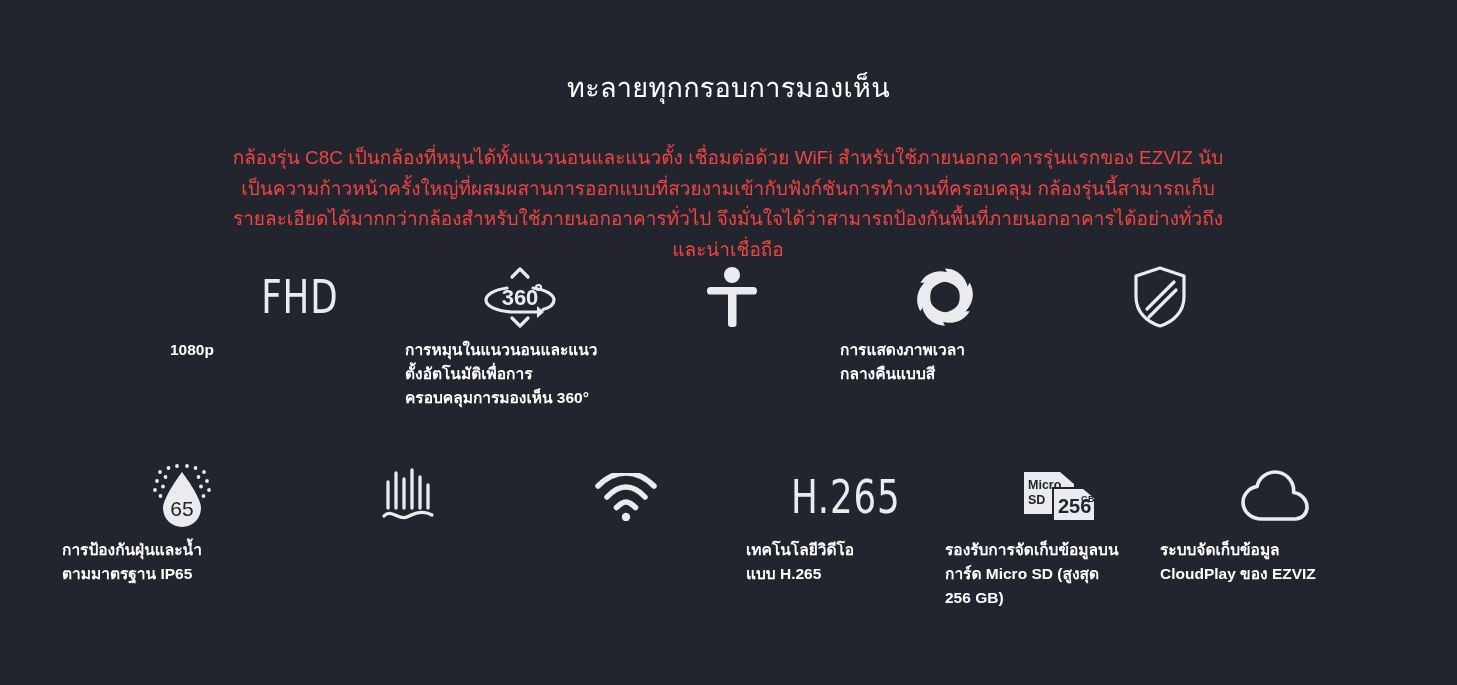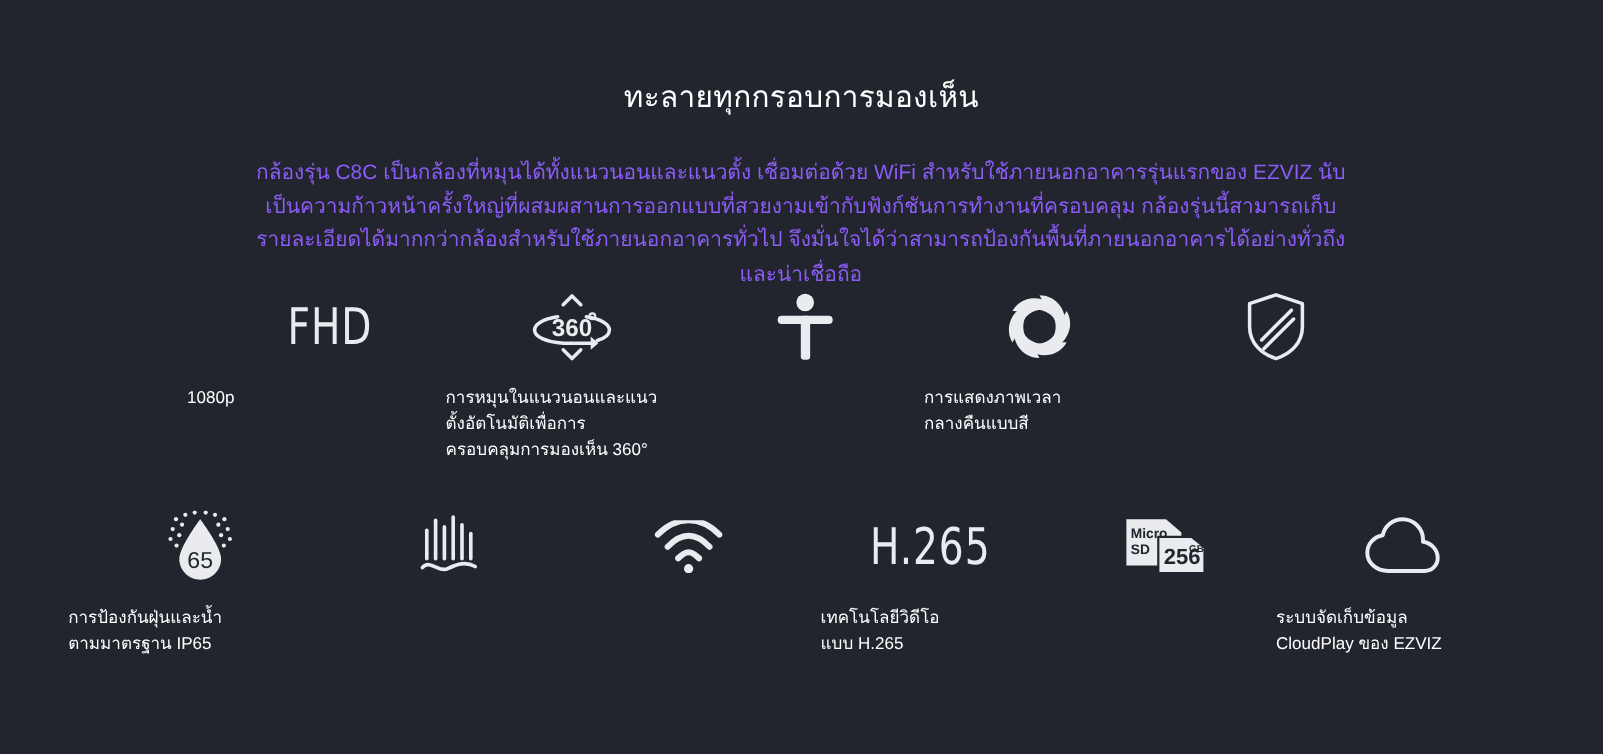--- a/index.html
+++ b/index.html
@@ -37,21 +37,21 @@
 
   .hero-desc {
     position: absolute;
     top: 124px;
     left: 228px;
     width: 1000px;
     text-align: center;
     font-size: 19px;
     line-height: 30.5px;
     font-weight: 400;
-    color: #8b5cf6;
+    color: #ef4444;
   }
 
   
   .feature-row {
     position: absolute;
     left: 0;
     width: 1457px;
     display: flex;
   }
   #row-one { top: 262px; }
@@ -63,24 +63,24 @@
     text-align: left;
     color: #ffffff;
   }
   .feature-icon {
     height: 70px;
     display: flex;
     align-items: center;
     justify-content: center;
   }
   .feature-label {
-    margin-top: 18px;
+    margin-top: 6px;
     font-size: 15.5px;
     line-height: 24px;
-    font-weight: 400;
+    font-weight: 700;
     color: #ffffff;
     white-space: pre-line;
   }
 
   
   .glyph-text {
     font-family: "DejaVu Sans Condensed", "Liberation Sans Narrow", "Liberation Sans", sans-serif;
     font-size: 46px;
     font-weight: 400;
     letter-spacing: 1px;
@@ -268,20 +268,23 @@
           <path d="M8 3 L44 3 L58 15 L58 45 L8 45 Z" fill="#e9ebee"></path>
           <text x="12" y="20" font-family="Liberation Sans, sans-serif" font-size="12.5" font-weight="700" fill="#22252e">Micro</text>
           <text x="12" y="35" font-family="Liberation Sans, sans-serif" font-size="12.5" font-weight="700" fill="#22252e">SD</text>
 
           <path d="M36 18 L68 18 L80 28 L80 53 L36 53 Z" fill="#22252e"></path>
           <path d="M38 20 L67 20 L78 29 L78 51 L38 51 Z" fill="#e9ebee"></path>
           <text x="42" y="44" font-family="Liberation Sans, sans-serif" font-size="20" font-weight="700" fill="#22252e">256</text>
           <text x="65" y="33" font-family="Liberation Sans, sans-serif" font-size="9" font-weight="700" fill="#22252e">GB</text>
         </svg>
       </div>
+      <div class="feature-label">รองรับการจัดเก็บข้อมูลบน
+การ์ด Micro SD (สูงสุด
+256 GB)</div>
     </div>
 
     <div class="feature" id="feat-cloud">
       <div class="feature-icon">
         <svg width="70" height="54" viewBox="0 0 70 54" fill="none">
           <path d="M22 49 C11 49 3 41.5 3 32.5 C3 24.5 9 18 17 16.6 C18.8 8.2 26.2 2 35 2
                    C45.3 2 53.7 10.4 53.7 20.7 C53.7 21.3 53.67 21.9 53.6 22.5
                    C61.3 23.6 67 29.9 67 37.3 C67 43.7 61.9 49 55 49 Z" stroke="#e9ebee" stroke-width="3.6" fill="none" stroke-linejoin="round"></path>
         </svg>
       </div>

